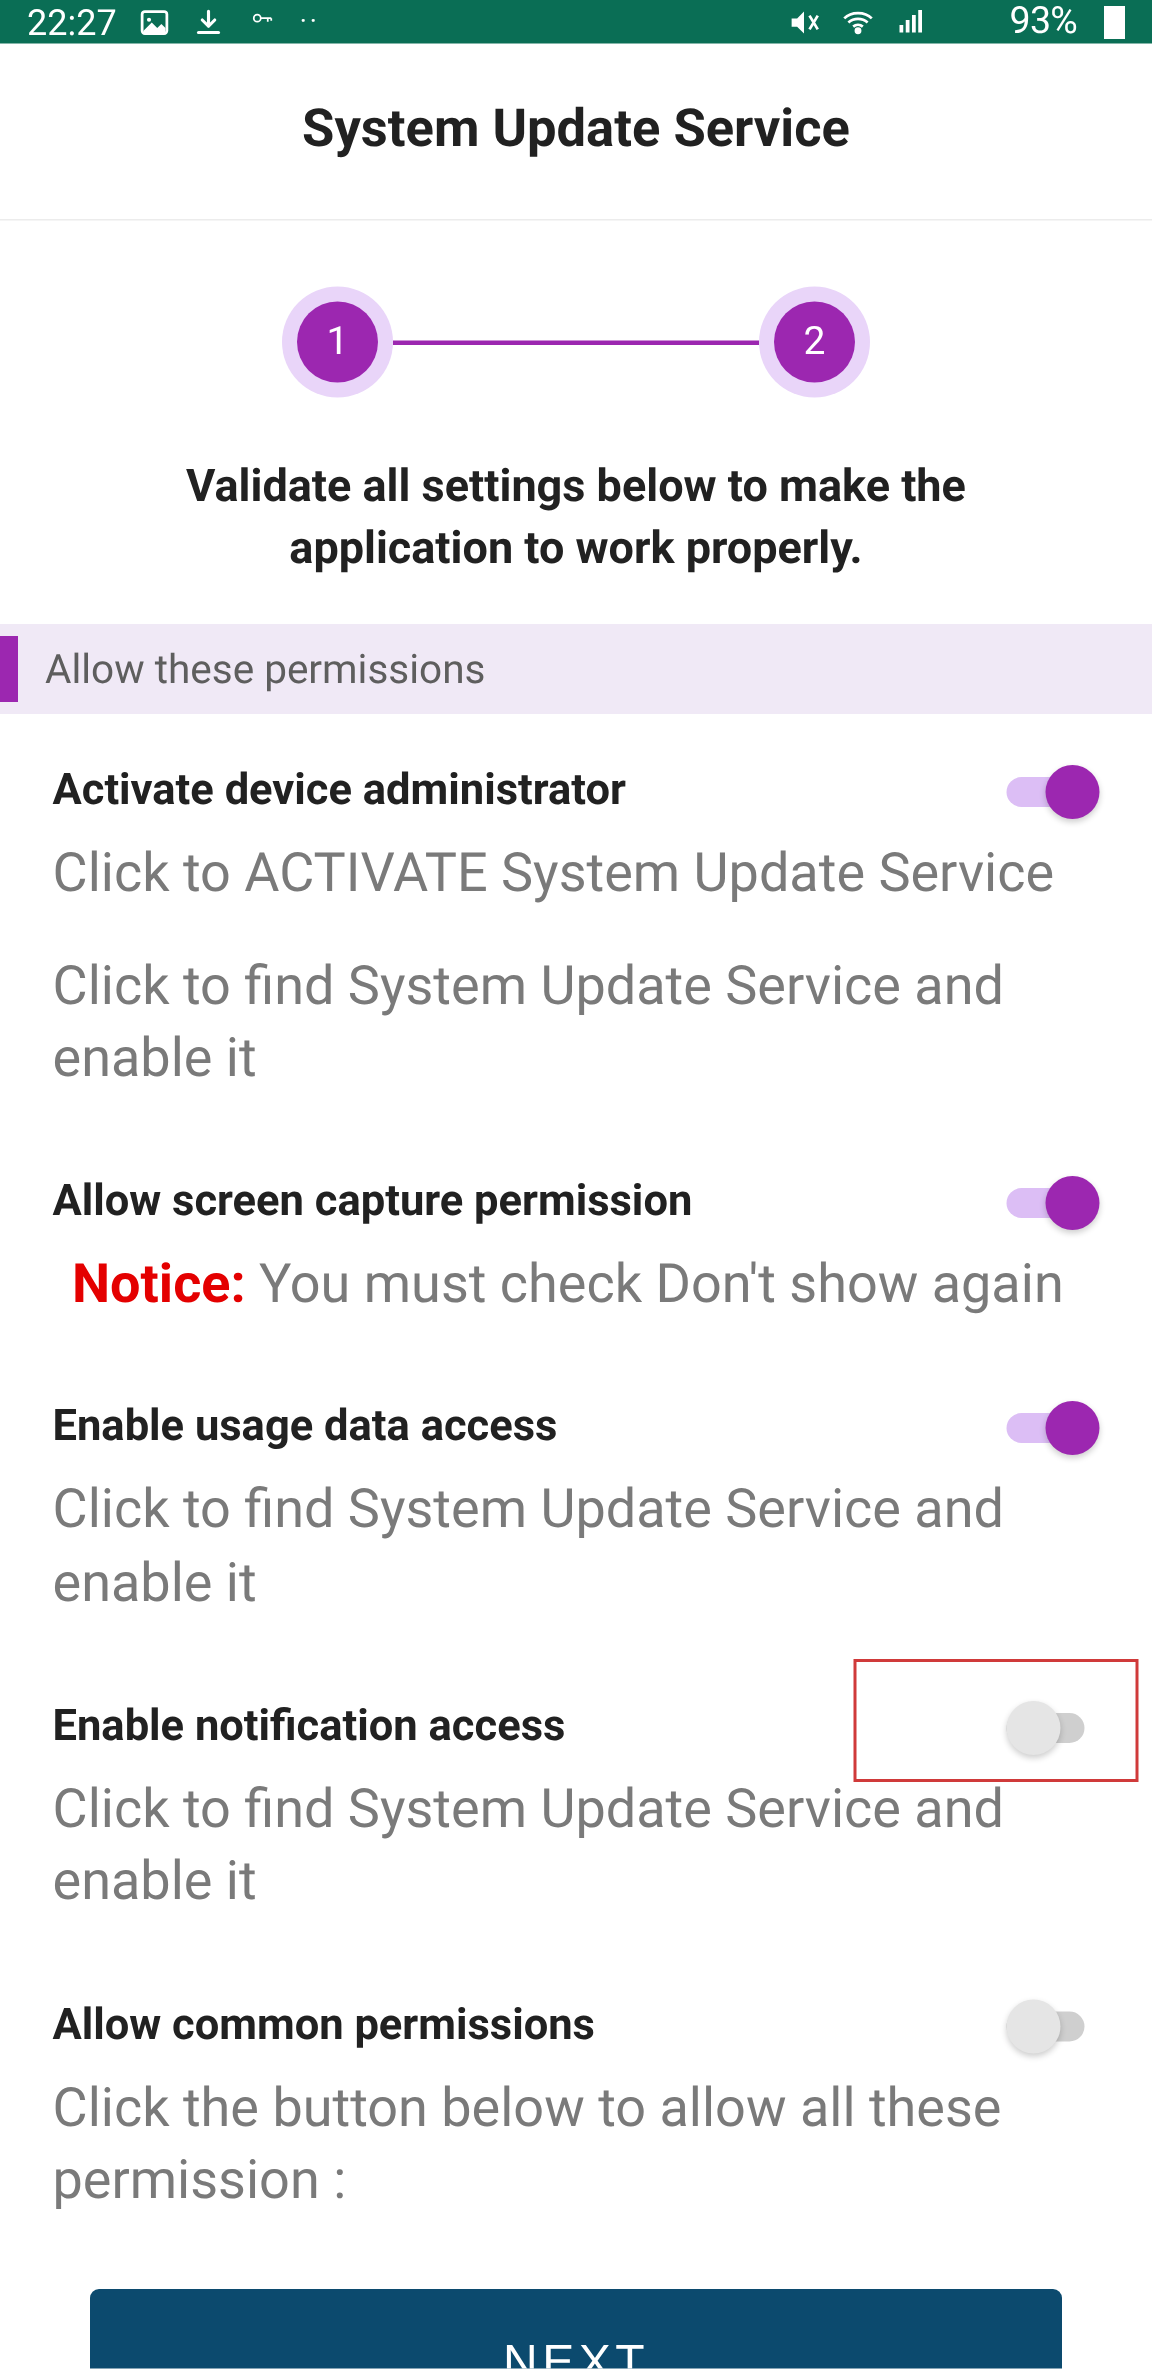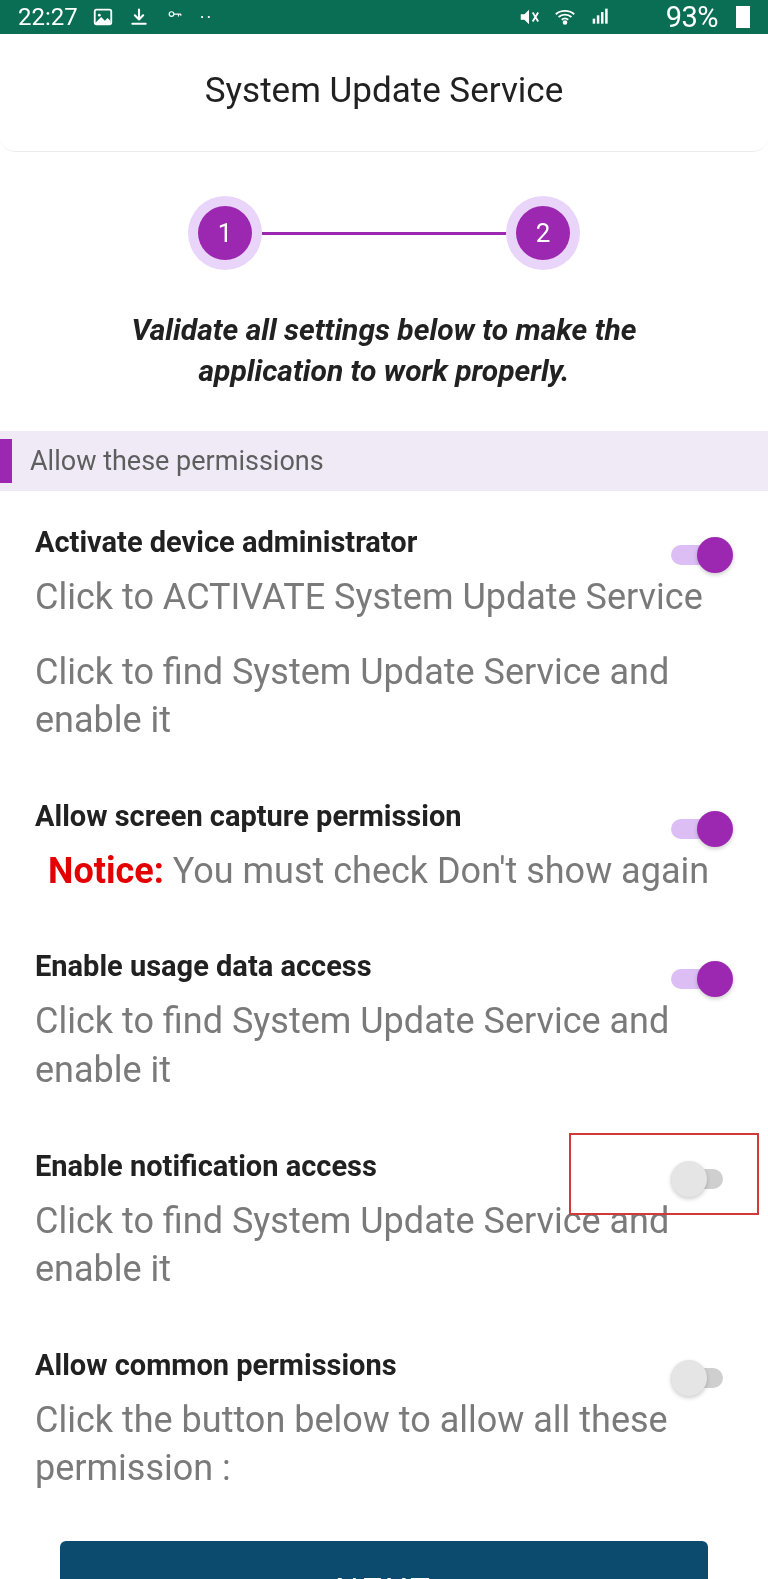--- a/index.html
+++ b/index.html
@@ -20,30 +20,29 @@
       justify-content: space-between;
       padding: 0 18px;
       font-size: 24px;
     }
     .status-left, .status-right {
       display: flex;
       align-items: center;
       gap: 14px;
     }
     .status-icon { width: 22px; height: 22px; display: inline-flex; align-items: center; justify-content: center; }
-    .battery-text { font-size: 29px; letter-spacing: -0.5px; margin-left: 40px; }
+    .battery-text { font-size: 25px; letter-spacing: -0.5px; margin-left: 40px; }
     .battery-icon { width: 14px; height: 22px; background: #fff; margin-left: 4px; }
     .app-header {
       text-align: center;
       padding: 36px 0 40px;
       font-size: 35px;
-      font-weight: 400;
+      font-weight: 700;
       color: #212121;
       border-bottom: 1px solid #ececec;
-      border-radius: 15px;
     }
     .stepper {
       display: flex;
       align-items: center;
       justify-content: center;
       padding: 44px 0 40px;
     }
     .step-circle-outer {
       width: 74px;
       height: 74px;
@@ -69,22 +68,21 @@
       height: 3px;
       background: #9c27b0;
     }
     .subtitle {
       text-align: center;
       font-size: 30px;
       font-weight: 700;
       color: #212121;
       padding: 0 76px;
       line-height: 1.35;
-      margin-bottom: 40px;
-      font-style: italic;
+      margin-bottom: 30px;
     }
     .section-header {
       background: #f0e9f6;
       padding: 14px 20px 14px 30px;
       font-size: 27px;
       color: #5e5e5e;
       position: relative;
     }
     .section-header::before {
       content: "";
@@ -93,21 +91,21 @@
       top: 8px;
       bottom: 8px;
       width: 12px;
       background: #9c27b0;
     }
     .permissions-list {
       padding: 6px 0;
     }
     .perm-row {
       display: flex;
-      align-items: flex-end;
+      align-items: flex-start;
       padding: 28px 35px 0 35px;
       gap: 12px;
     }
     .perm-text { flex: 1; }
     .perm-title {
       font-size: 29px;
       font-weight: 700;
       color: #212121;
       margin-bottom: 14px;
     }

